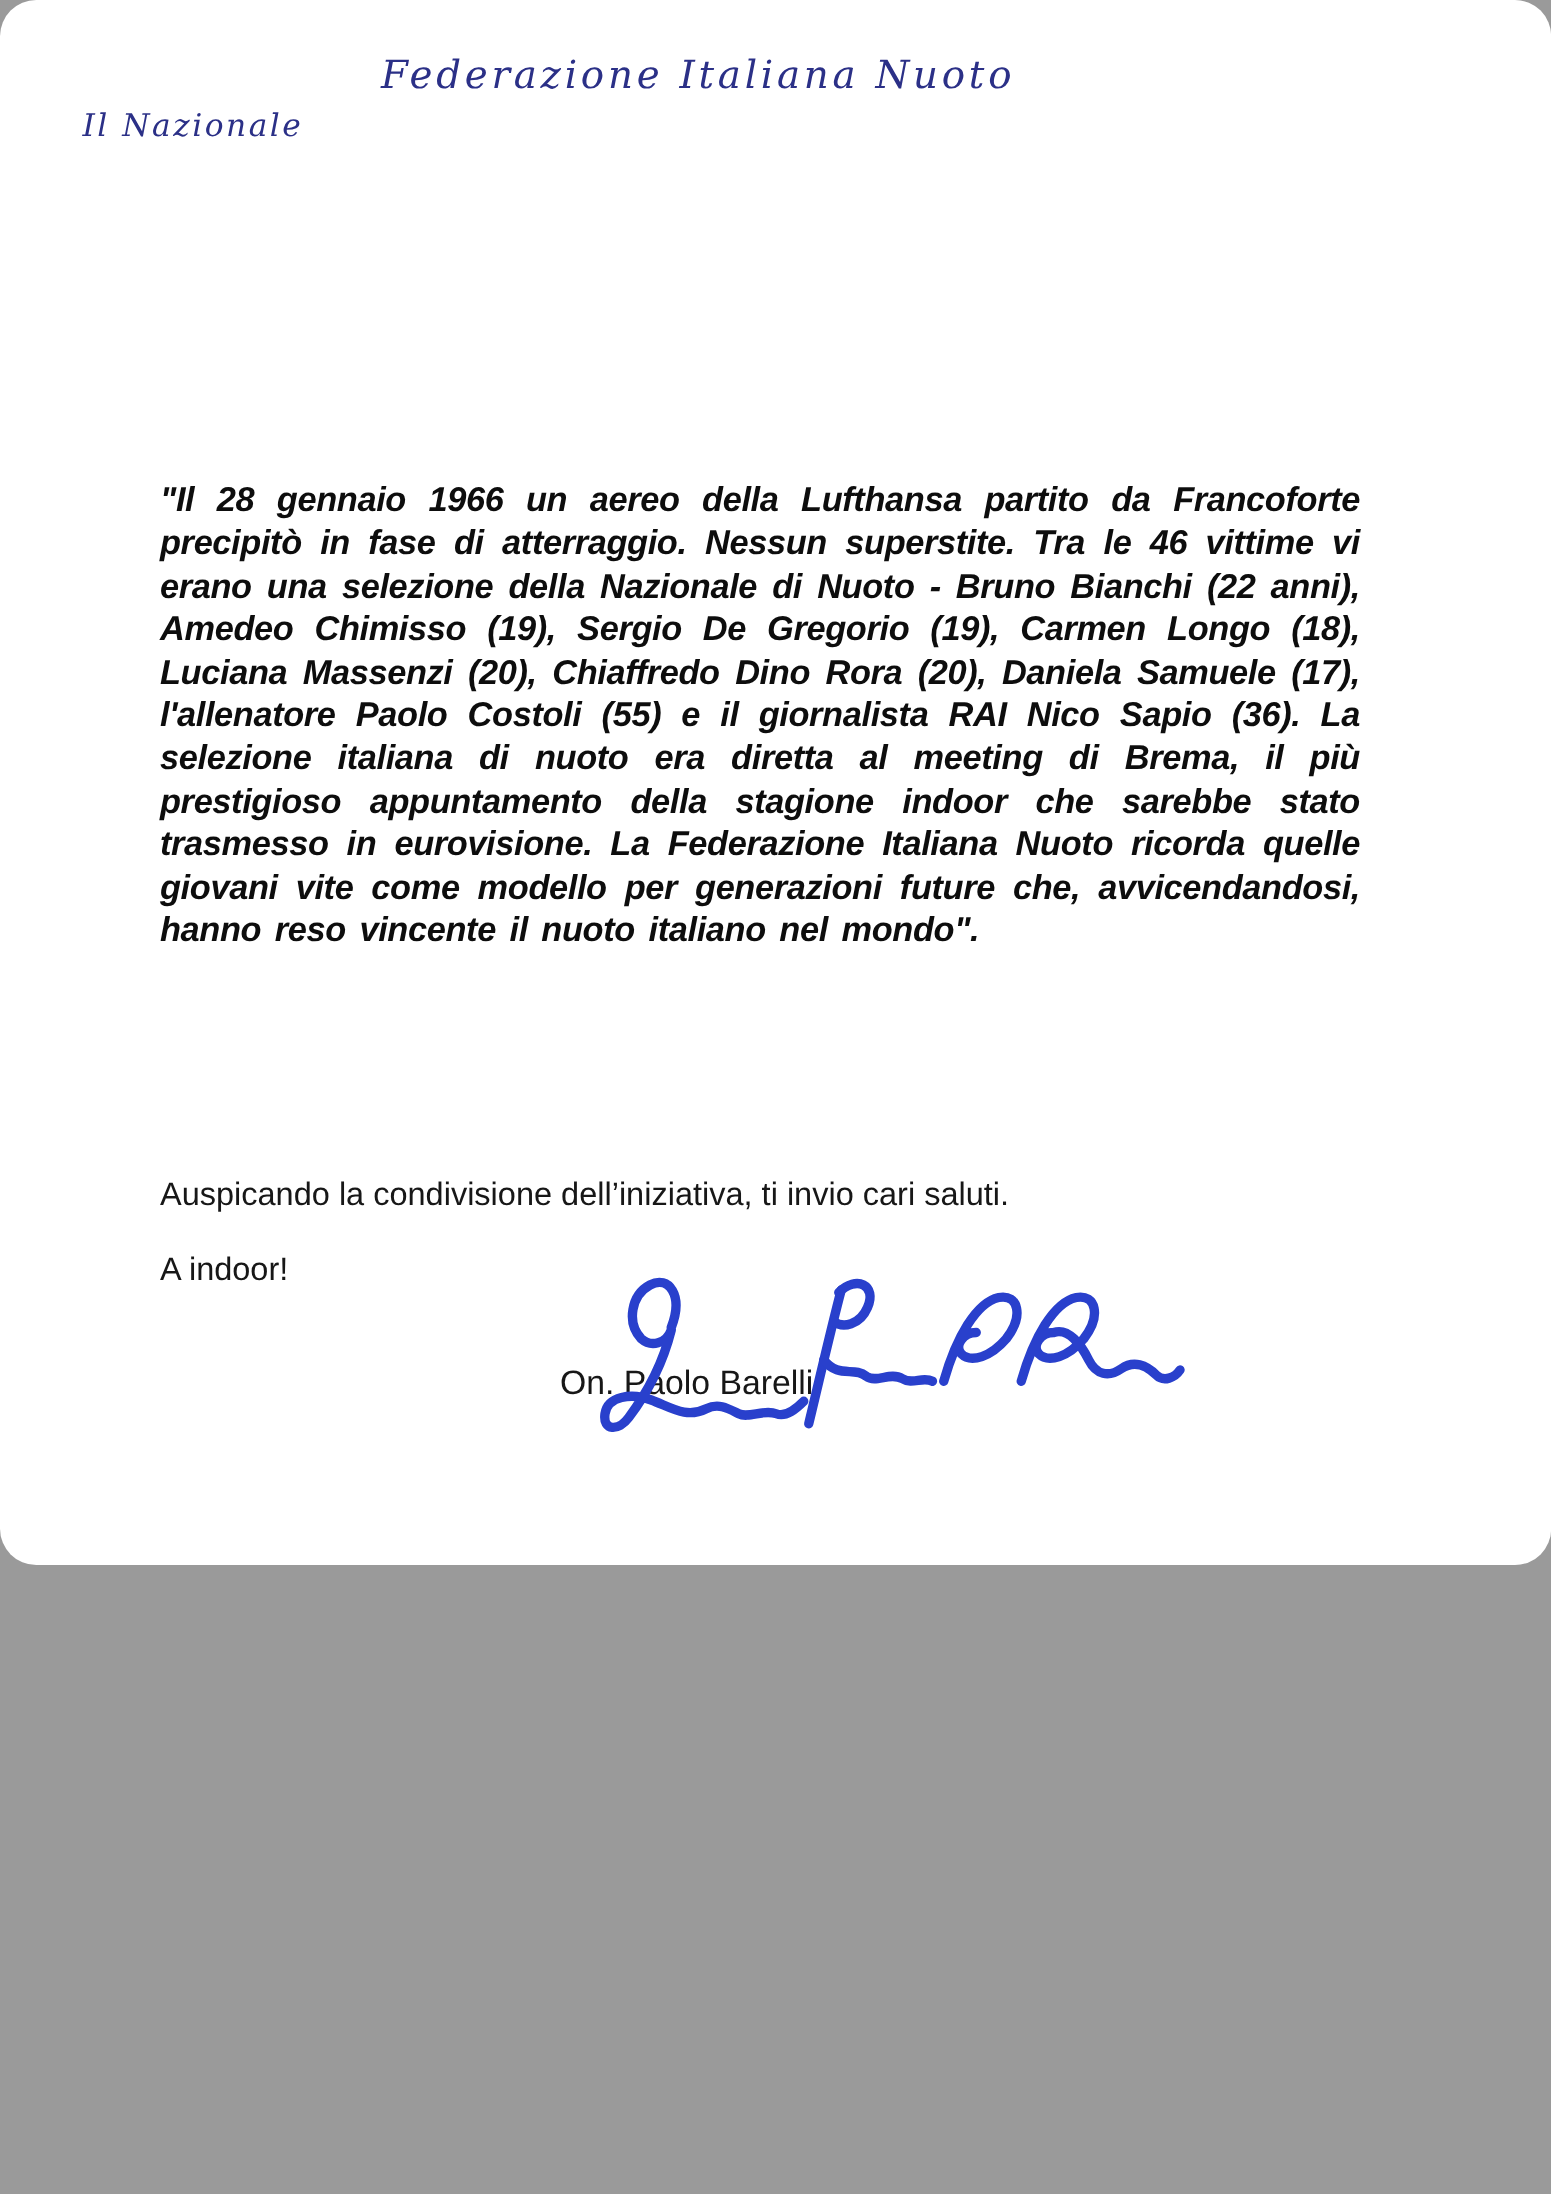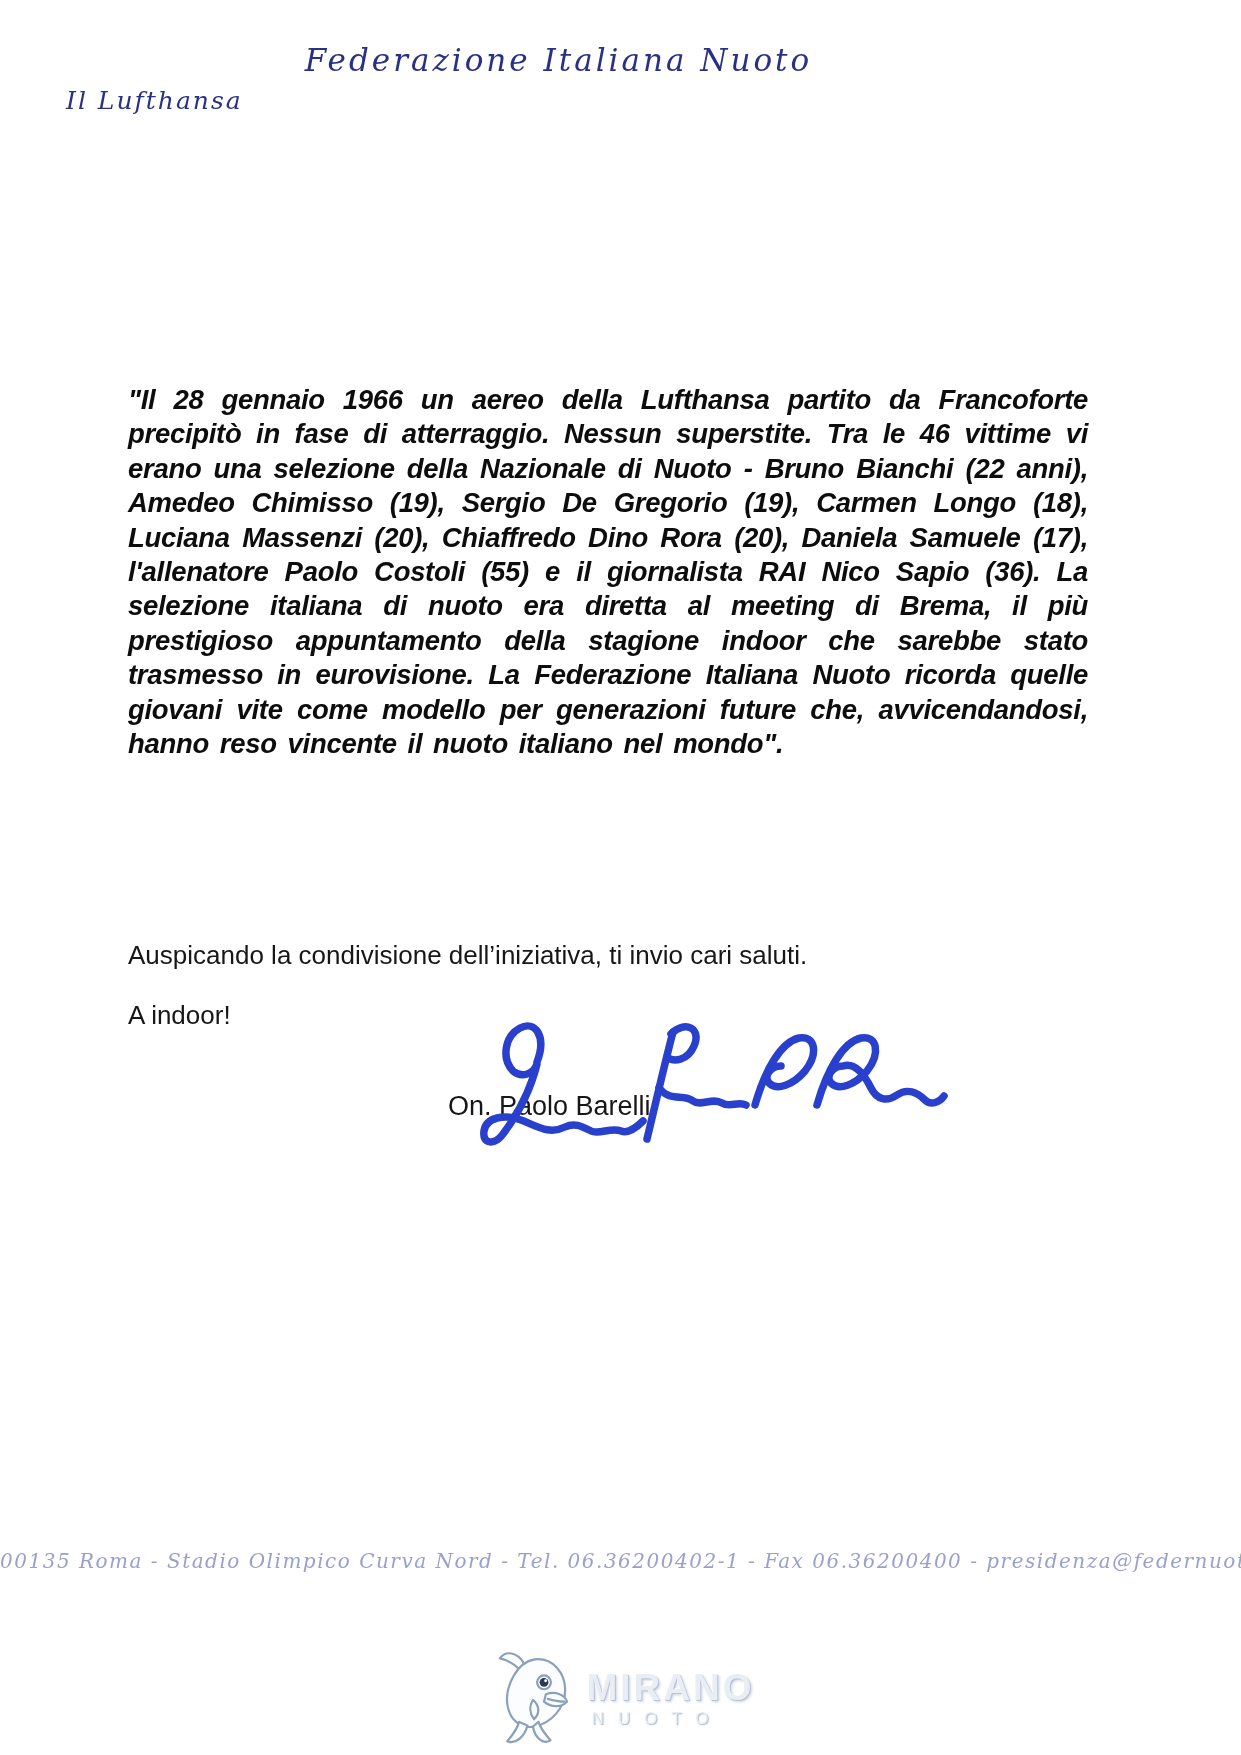--- a/index.html
+++ b/index.html
@@ -1,22 +1,23 @@
 <!DOCTYPE html>
 <html><head>
 <meta charset="utf-8">
 <style>
   html,body{margin:0;padding:0;background:#9a9a9a;}
   .page{
     position:relative;
-    width:1241px;height:1755px;
+    width:1241px;height:1252px;
     margin:0 auto;
     background:#ffffff;
     overflow:hidden;
     font-family:"Liberation Sans", sans-serif;
+    border-radius:29px;
   }
   
   .script{
     font-family:"DejaVu Serif", serif;
     font-style:italic;
     color:#2b3087;
   }
   .org-title{
     position:absolute;
     top:42px;left:50%;
@@ -93,21 +94,21 @@
     text-shadow:1px 1px 0 #b7c2d4,-1px -1px 0 #ffffff,1px 1px 2px #ccd4e0;
   }
 </style>
 </head>
 <body>
 
 <div class="page">
 
   <div class="script org-title">Federazione Italiana Nuoto</div>
 
-  <div class="script president">Il Lufthansa</div>
+  <div class="script president">Il Nazionale</div>
 
   <div class="quote">"Il 28 gennaio 1966 un aereo della Lufthansa partito da Francoforte precipitò in fase di atterraggio. Nessun superstite. Tra le 46 vittime vi erano una selezione della Nazionale di Nuoto - Bruno Bianchi (22 anni), Amedeo Chimisso (19), Sergio De Gregorio (19), Carmen Longo (18), Luciana Massenzi (20), Chiaffredo Dino Rora (20), Daniela Samuele (17), l'allenatore Paolo Costoli (55) e il giornalista RAI Nico Sapio (36). La selezione italiana di nuoto era diretta al meeting di Brema, il più prestigioso appuntamento della stagione indoor che sarebbe stato trasmesso in eurovisione. La Federazione Italiana Nuoto ricorda quelle giovani vite come modello per generazioni future che, avvicendandosi, hanno reso vincente il nuoto italiano nel mondo".</div>
 
   <div class="closing">Auspicando la condivisione dell’iniziativa, ti invio cari saluti.</div>
 
   <div class="farewell">A indoor!</div>
 
   <div class="signer">On. Paolo Barelli</div>
 
   <svg class="signature-svg" viewBox="0 0 525 134" fill="none" stroke="#2940cc" stroke-width="7.5" stroke-linecap="round" stroke-linejoin="round">

